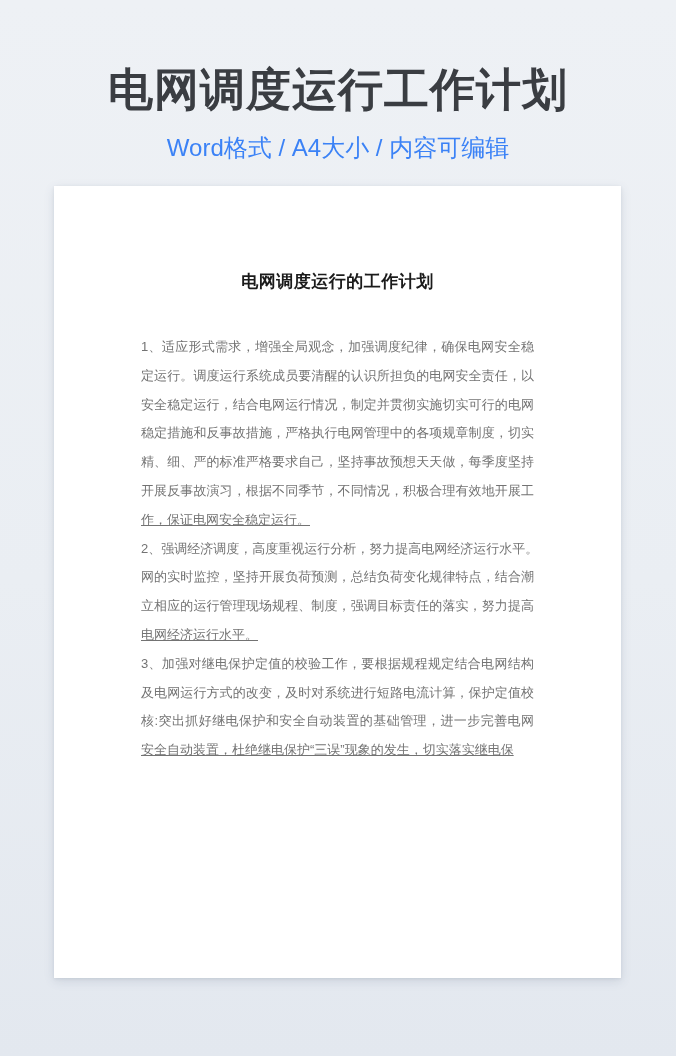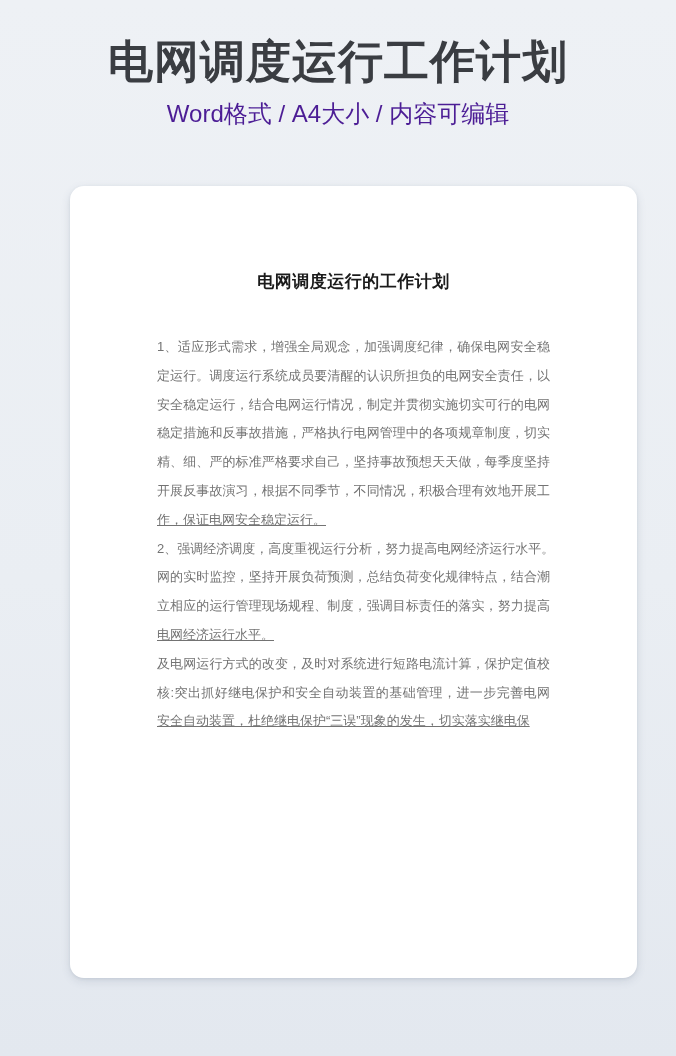--- a/index.html
+++ b/index.html
@@ -10,46 +10,45 @@
     position: relative;
     overflow: hidden;
     background: linear-gradient(180deg, #eef1f5 0%, #eaeef3 55%, #e3e8ef 100%);
     font-family: "Liberation Sans", sans-serif;
   }
   .header {
     position: absolute;
     top: 0; left: 0;
     width: 676px;
     text-align: center;
-    padding-top: 36px;
+    padding-top: 64px;
   }
   .page-title {
     margin: 0;
     font-size: 45px;
     line-height: 52px;
     font-weight: bold;
     color: #3a3d42;
     letter-spacing: 1px;
   }
   .page-subtitle {
-    margin: 12px 0 0 0;
+    margin: 18px 0 0 0;
     font-size: 24px;
     line-height: 28px;
     font-weight: 400;
-    color: #4c1d95;
+    color: #3b82f6;
   }
   .doc-page {
     position: absolute;
-    left: 70px;
+    left: 54px;
     top: 186px;
     width: 567px;
     height: 792px;
     background: #ffffff;
     box-shadow: 0 3px 10px rgba(70, 85, 110, 0.14), 0 1px 3px rgba(70, 85, 110, 0.10);
-    border-radius: 14px;
   }
   .doc-title {
     margin: 86px 0 0 0;
     text-align: center;
     font-size: 17px;
     line-height: 20px;
     font-weight: bold;
     color: #1b1b1b;
     letter-spacing: 0.5px;
   }
@@ -85,17 +84,18 @@
       <div class="line">定运行。调度运行系统成员要清醒的认识所担负的电网安全责任，以</div>
       <div class="line">安全稳定运行，结合电网运行情况，制定并贯彻实施切实可行的电网</div>
       <div class="line">稳定措施和反事故措施，严格执行电网管理中的各项规章制度，切实</div>
       <div class="line">精、细、严的标准严格要求自己，坚持事故预想天天做，每季度坚持</div>
       <div class="line">开展反事故演习，根据不同季节，不同情况，积极合理有效地开展工</div>
       <div class="line pl">作，保证电网安全稳定运行。</div>
       <div class="line">2、强调经济调度，高度重视运行分析，努力提高电网经济运行水平。</div>
       <div class="line">网的实时监控，坚持开展负荷预测，总结负荷变化规律特点，结合潮</div>
       <div class="line">立相应的运行管理现场规程、制度，强调目标责任的落实，努力提高</div>
       <div class="line pl">电网经济运行水平。</div>
+      <div class="line">3、加强对继电保护定值的校验工作，要根据规程规定结合电网结构</div>
       <div class="line">及电网运行方式的改变，及时对系统进行短路电流计算，保护定值校</div>
       <div class="line">核:突出抓好继电保护和安全自动装置的基础管理，进一步完善电网</div>
       <div class="line pl">安全自动装置，杜绝继电保护“三误”现象的发生，切实落实继电保</div>
     </div>
 </div>
 
 </body></html>

